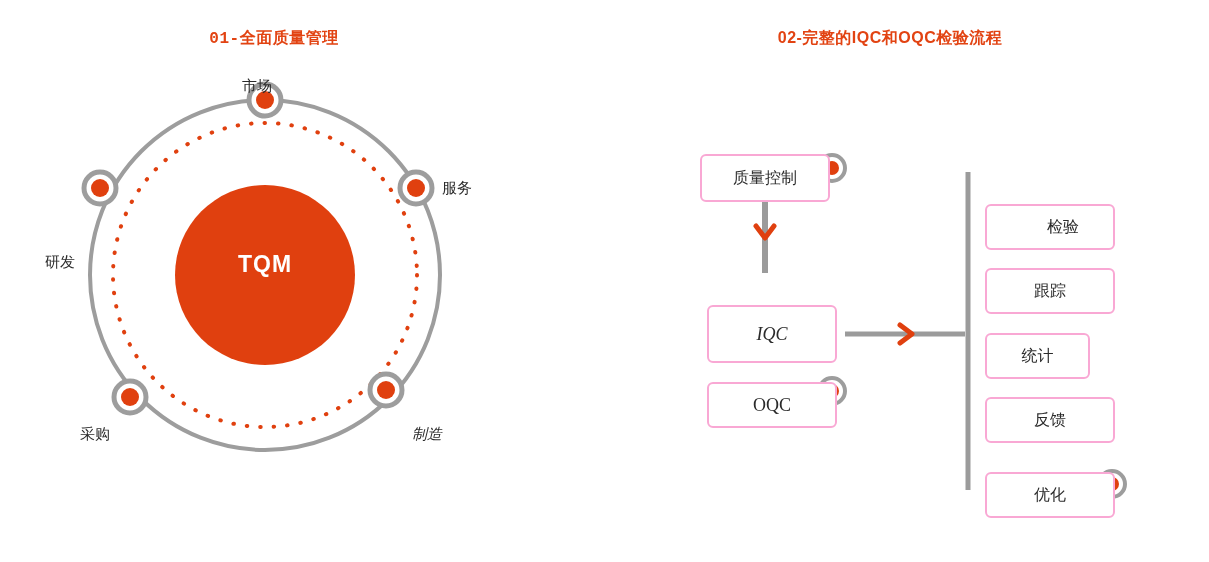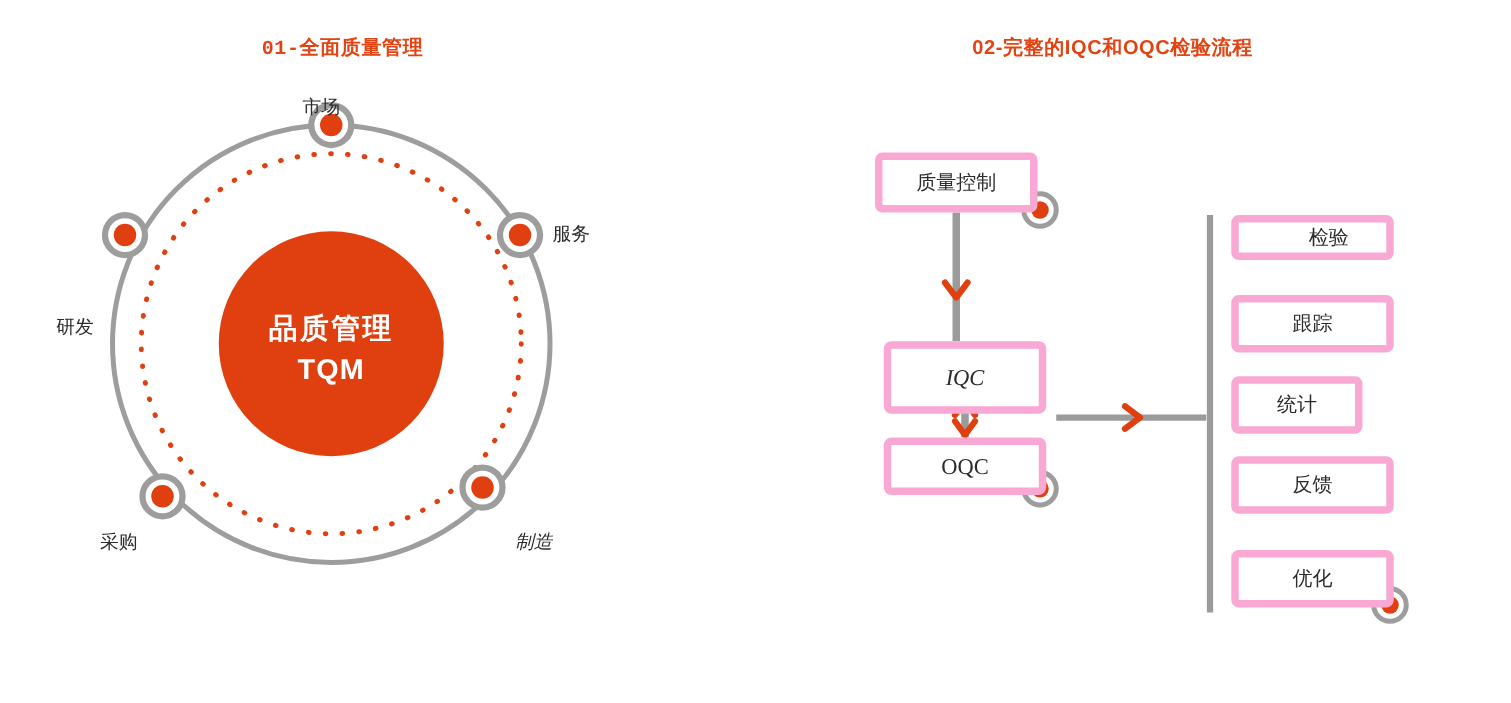--- a/index.html
+++ b/index.html
@@ -80,39 +80,40 @@
     height: 470px;
   }
   #flow-svg {
     position: absolute;
     left: 0;
     top: 0;
   }
   .flow-box {
     position: absolute;
     box-sizing: border-box;
-    border: 6px solid #f9a8d4;
+    border: 2px solid #f9a8d4;
     border-radius: 6px;
     background: #ffffff;
     display: flex;
     align-items: center;
     justify-content: center;
     font-size: 16px;
     color: #2b2b2b;
     white-space: nowrap;
+    margin-top: 32px;
   }
   .flow-box.latin { font-size: 18px; font-family: "Liberation Serif", "DejaVu Serif", serif; }
 
   
   #box-qc   { left: 100px; top: 62px;  width: 130px; height: 48px; }
   #box-iqc  { left: 107px; top: 213px; width: 130px; height: 58px; font-style: italic; }
   #box-oqc  { left: 107px; top: 290px; width: 130px; height: 46px; }
 
   
-  #box-1 { left: 385px; top: 112px; width: 130px; height: 36px; padding-left: 26px; }
+  #box-1 { left: 385px; top: 112px; width: 130px; height: 46px; padding-left: 26px; }
   #box-2 { left: 385px; top: 176px; width: 130px; height: 46px; }
   #box-3 { left: 385px; top: 241px; width: 105px; height: 46px; }
   #box-4 { left: 385px; top: 305px; width: 130px; height: 46px; }
   #box-5 { left: 385px; top: 380px; width: 130px; height: 46px; }
 </style>
 </head>
 <body>
 
 <div class="panel-title" id="title-left">01-全面质量管理</div>
 
@@ -148,21 +149,20 @@
       <circle cx="100" cy="337" r="9" fill="#e0400f"></circle>
     </g>
 
     <g>
       <circle cx="70" cy="128" r="16" fill="#ffffff" stroke="#9d9d9d" stroke-width="5"></circle>
       <circle cx="70" cy="128" r="9" fill="#e0400f"></circle>
     </g>
   </svg>
 
   <div id="center-text">
-    <div class="cn">品质管理</div>
     <div class="en">TQM</div>
   </div>
 
   <div class="wheel-label" style="left:212px; top:18px;">市场</div>
 
   <div class="wheel-label" style="left:412px; top:120px;">服务</div>
 
   <div class="wheel-label" style="left:382px; top:366px;font-style:italic;">制造</div>
 
   <div class="wheel-label" style="left:50px; top:366px;">采购</div>

